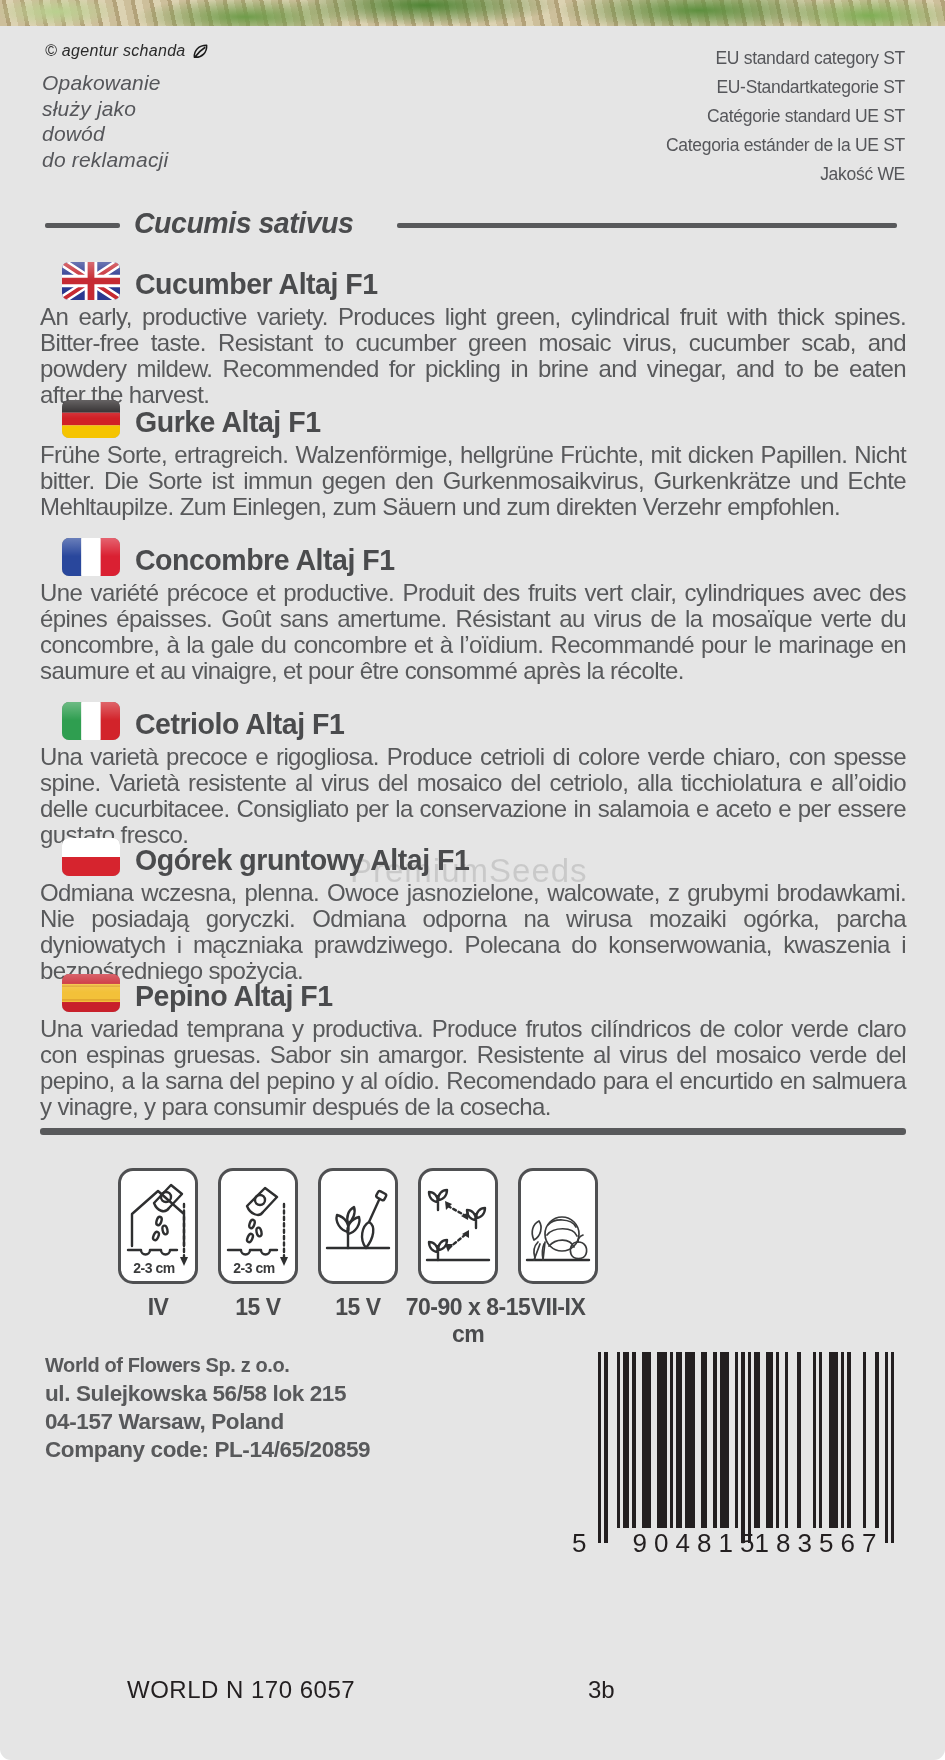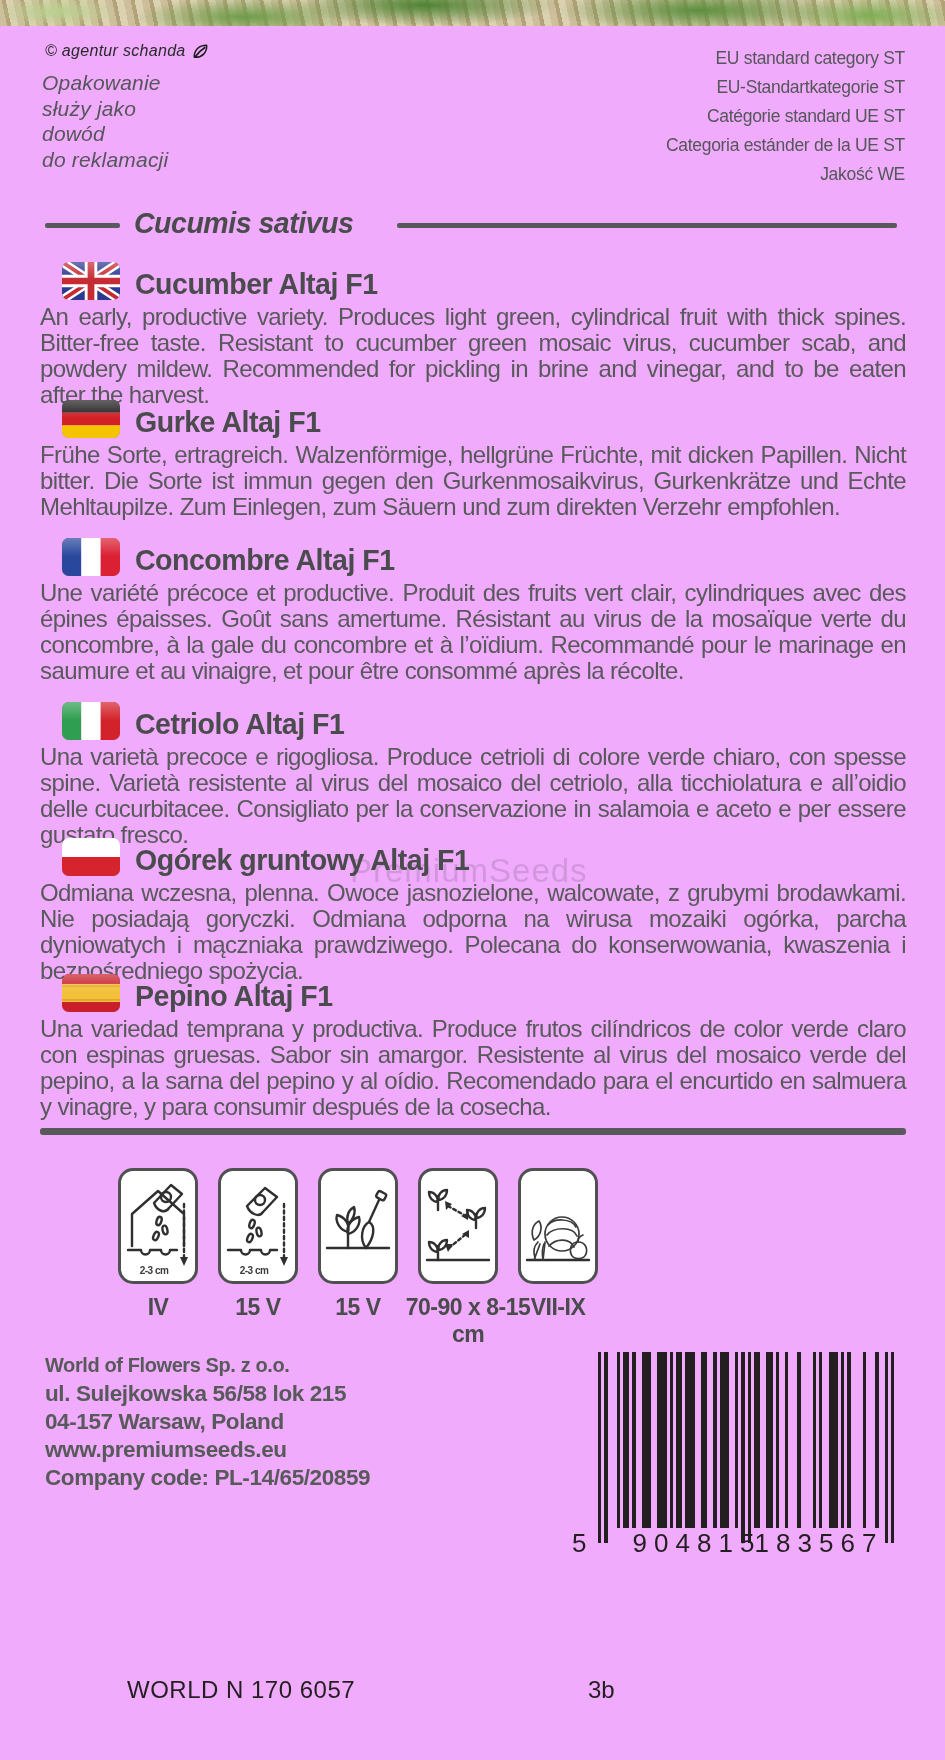--- a/index.html
+++ b/index.html
@@ -1,18 +1,18 @@
 <!DOCTYPE html>
 <html><head>
 <meta charset="utf-8">
 <style>
   html,body{margin:0;padding:0;background:#ffffff;}
   body{width:945px;height:1760px;position:relative;overflow:hidden;
        font-family:"Liberation Sans",sans-serif;-webkit-font-smoothing:antialiased;}
-  .page{position:absolute;inset:0;background:#f0abfc;}
+  .page{position:absolute;inset:0;background:#e5e5e5;border-radius:11px;}
 
   
   .photo{position:absolute;left:0;top:0;width:945px;height:26px;
     background:
       radial-gradient(ellipse 90px 22px at 6% 45%, #b9d08f 0%, rgba(185,208,143,0) 70%),
       radial-gradient(ellipse 150px 26px at 26% 65%, #6f9c4a 0%, rgba(111,156,74,0) 75%),
       radial-gradient(ellipse 190px 30px at 45% 20%, #4f8434 0%, rgba(79,132,52,0) 70%),
       radial-gradient(ellipse 200px 30px at 74% 40%, #5d8f3e 0%, rgba(93,143,62,0) 72%),
       radial-gradient(ellipse 120px 26px at 92% 60%, #7fae55 0%, rgba(127,174,85,0) 75%),
       repeating-linear-gradient(78deg,#cdbf9b 0 7px,#b3a27a 7px 11px,#dcd2b2 11px 18px);
@@ -50,21 +50,21 @@
   .desc{margin:0;font-size:24px;line-height:26px;color:#58595b;text-align:justify;
     letter-spacing:-.6px;}
 
   .divider{position:absolute;left:40px;top:1128px;width:866px;height:7px;background:#58595b;border-radius:3px;}
 
   
   .ibox{position:absolute;top:1168px;width:80px;height:116px;border:3px solid #4f5052;
     border-radius:15px;background:#fff;box-sizing:border-box;}
   .ibox svg{position:absolute;left:0;top:0;width:74px;height:110px;}
   .depth{position:absolute;left:0;bottom:5px;width:66px;text-align:center;
-    font-size:10px;font-weight:700;color:#3a3b3c;letter-spacing:-.5px;}
+    font-size:14px;font-weight:700;color:#3a3b3c;letter-spacing:-.5px;}
   .ilabel{position:absolute;top:1294px;font-size:23px;font-weight:700;color:#4a4b4d;
     text-align:center;letter-spacing:-.5px;}
 
   
   .company{position:absolute;left:45px;top:1350px;color:#58595b;font-weight:700;letter-spacing:-.4px;}
   .company .c1{font-size:20px;line-height:30px;}
   .company .cl{font-size:22.5px;line-height:28px;}
 
   .barcode{position:absolute;left:572px;top:1352px;width:330px;height:210px;}
   .barcode svg{position:absolute;left:26px;top:0;}
@@ -281,21 +281,20 @@
   <div class="ilabel" style="left:118px;width:80px">IV</div>
   <div class="ilabel" style="left:218px;width:80px">15 V</div>
   <div class="ilabel" style="left:318px;width:80px">15 V</div>
   <div class="ilabel" style="left:388px;width:160px">70-90 x 8-15 cm</div>
   <div class="ilabel" style="left:516px;width:84px">VII-IX</div>
 
   <div class="company">
     <div class="c1">World of Flowers Sp. z o.o.</div>
     <div class="cl">ul. Sulejkowska 56/58 lok 215</div>
     <div class="cl">04-157 Warsaw, Poland</div>
-    <div class="cl">www.premiumseeds.eu</div>
     <div class="cl">Company code: PL-14/65/20859</div>
   </div>
 
   <div class="barcode">
     <svg width="296" height="191" viewBox="0 0 296 191" fill="#231f20" shape-rendering="crispEdges">
         <rect x="0.00" y="0" width="3.27" height="191"></rect>
         <rect x="6.23" y="0" width="3.27" height="191"></rect>
         <rect x="18.69" y="0" width="3.27" height="176"></rect>
         <rect x="24.93" y="0" width="6.38" height="176"></rect>
         <rect x="34.27" y="0" width="3.27" height="176"></rect>

